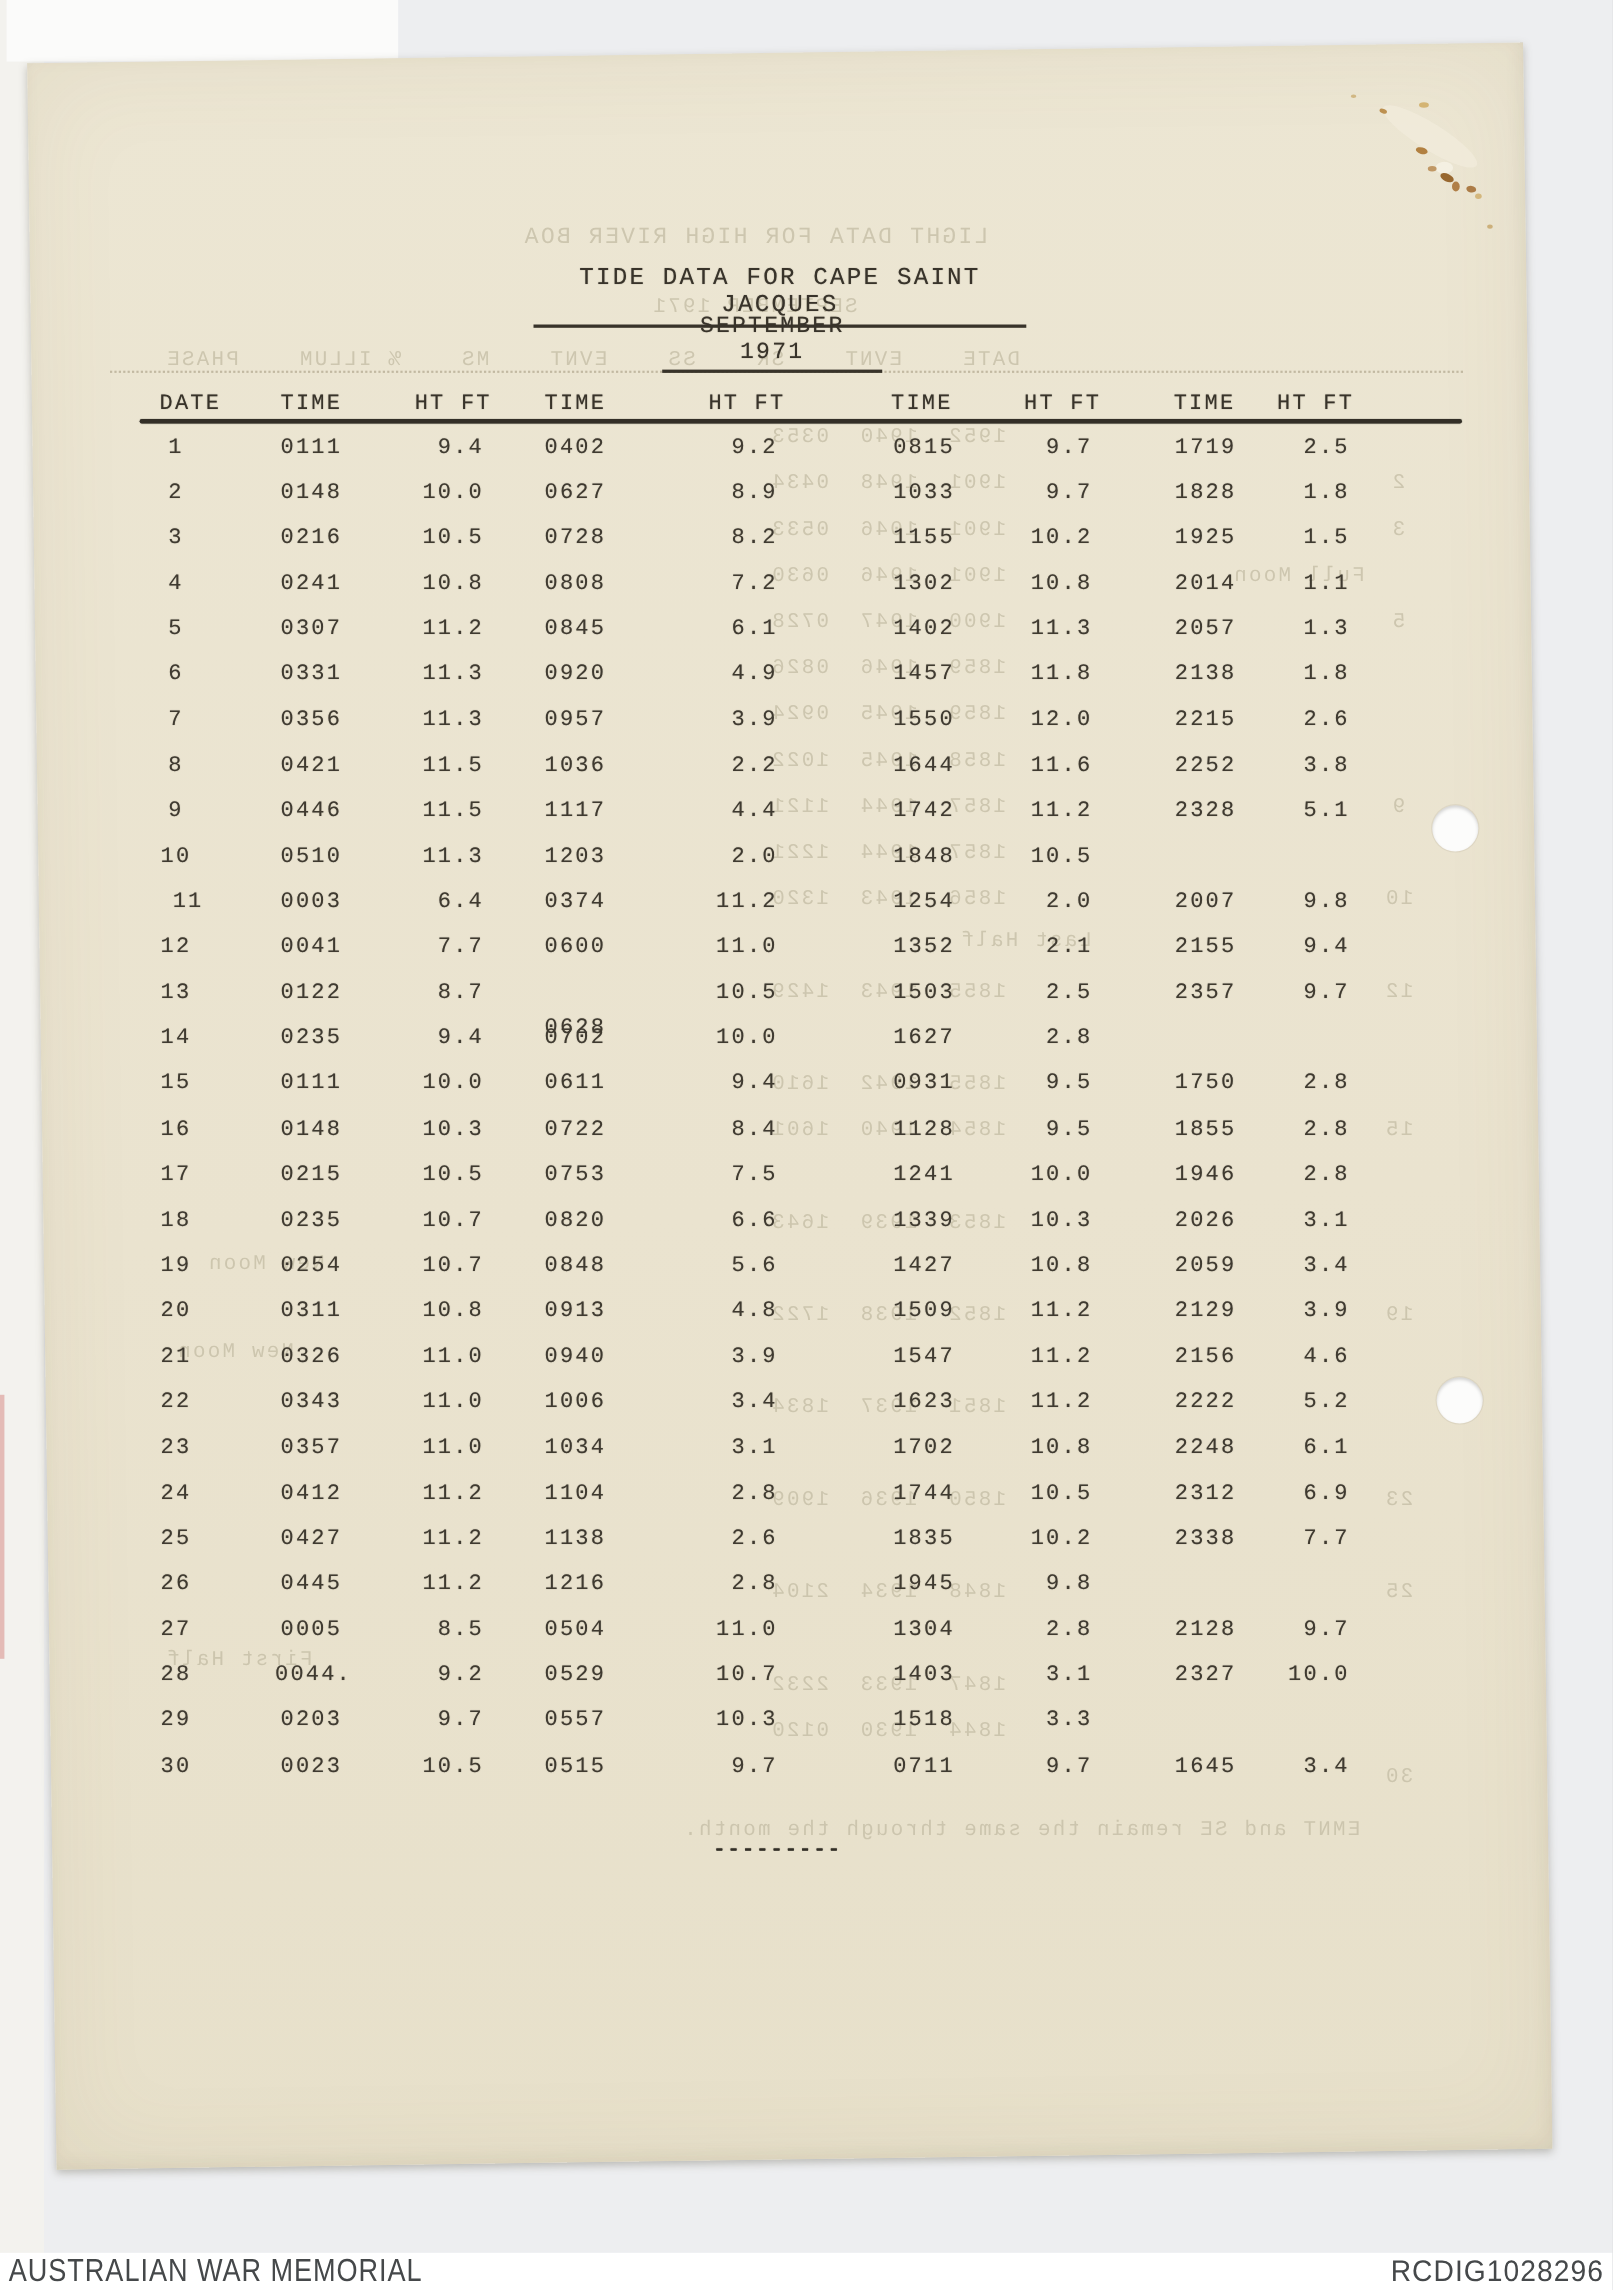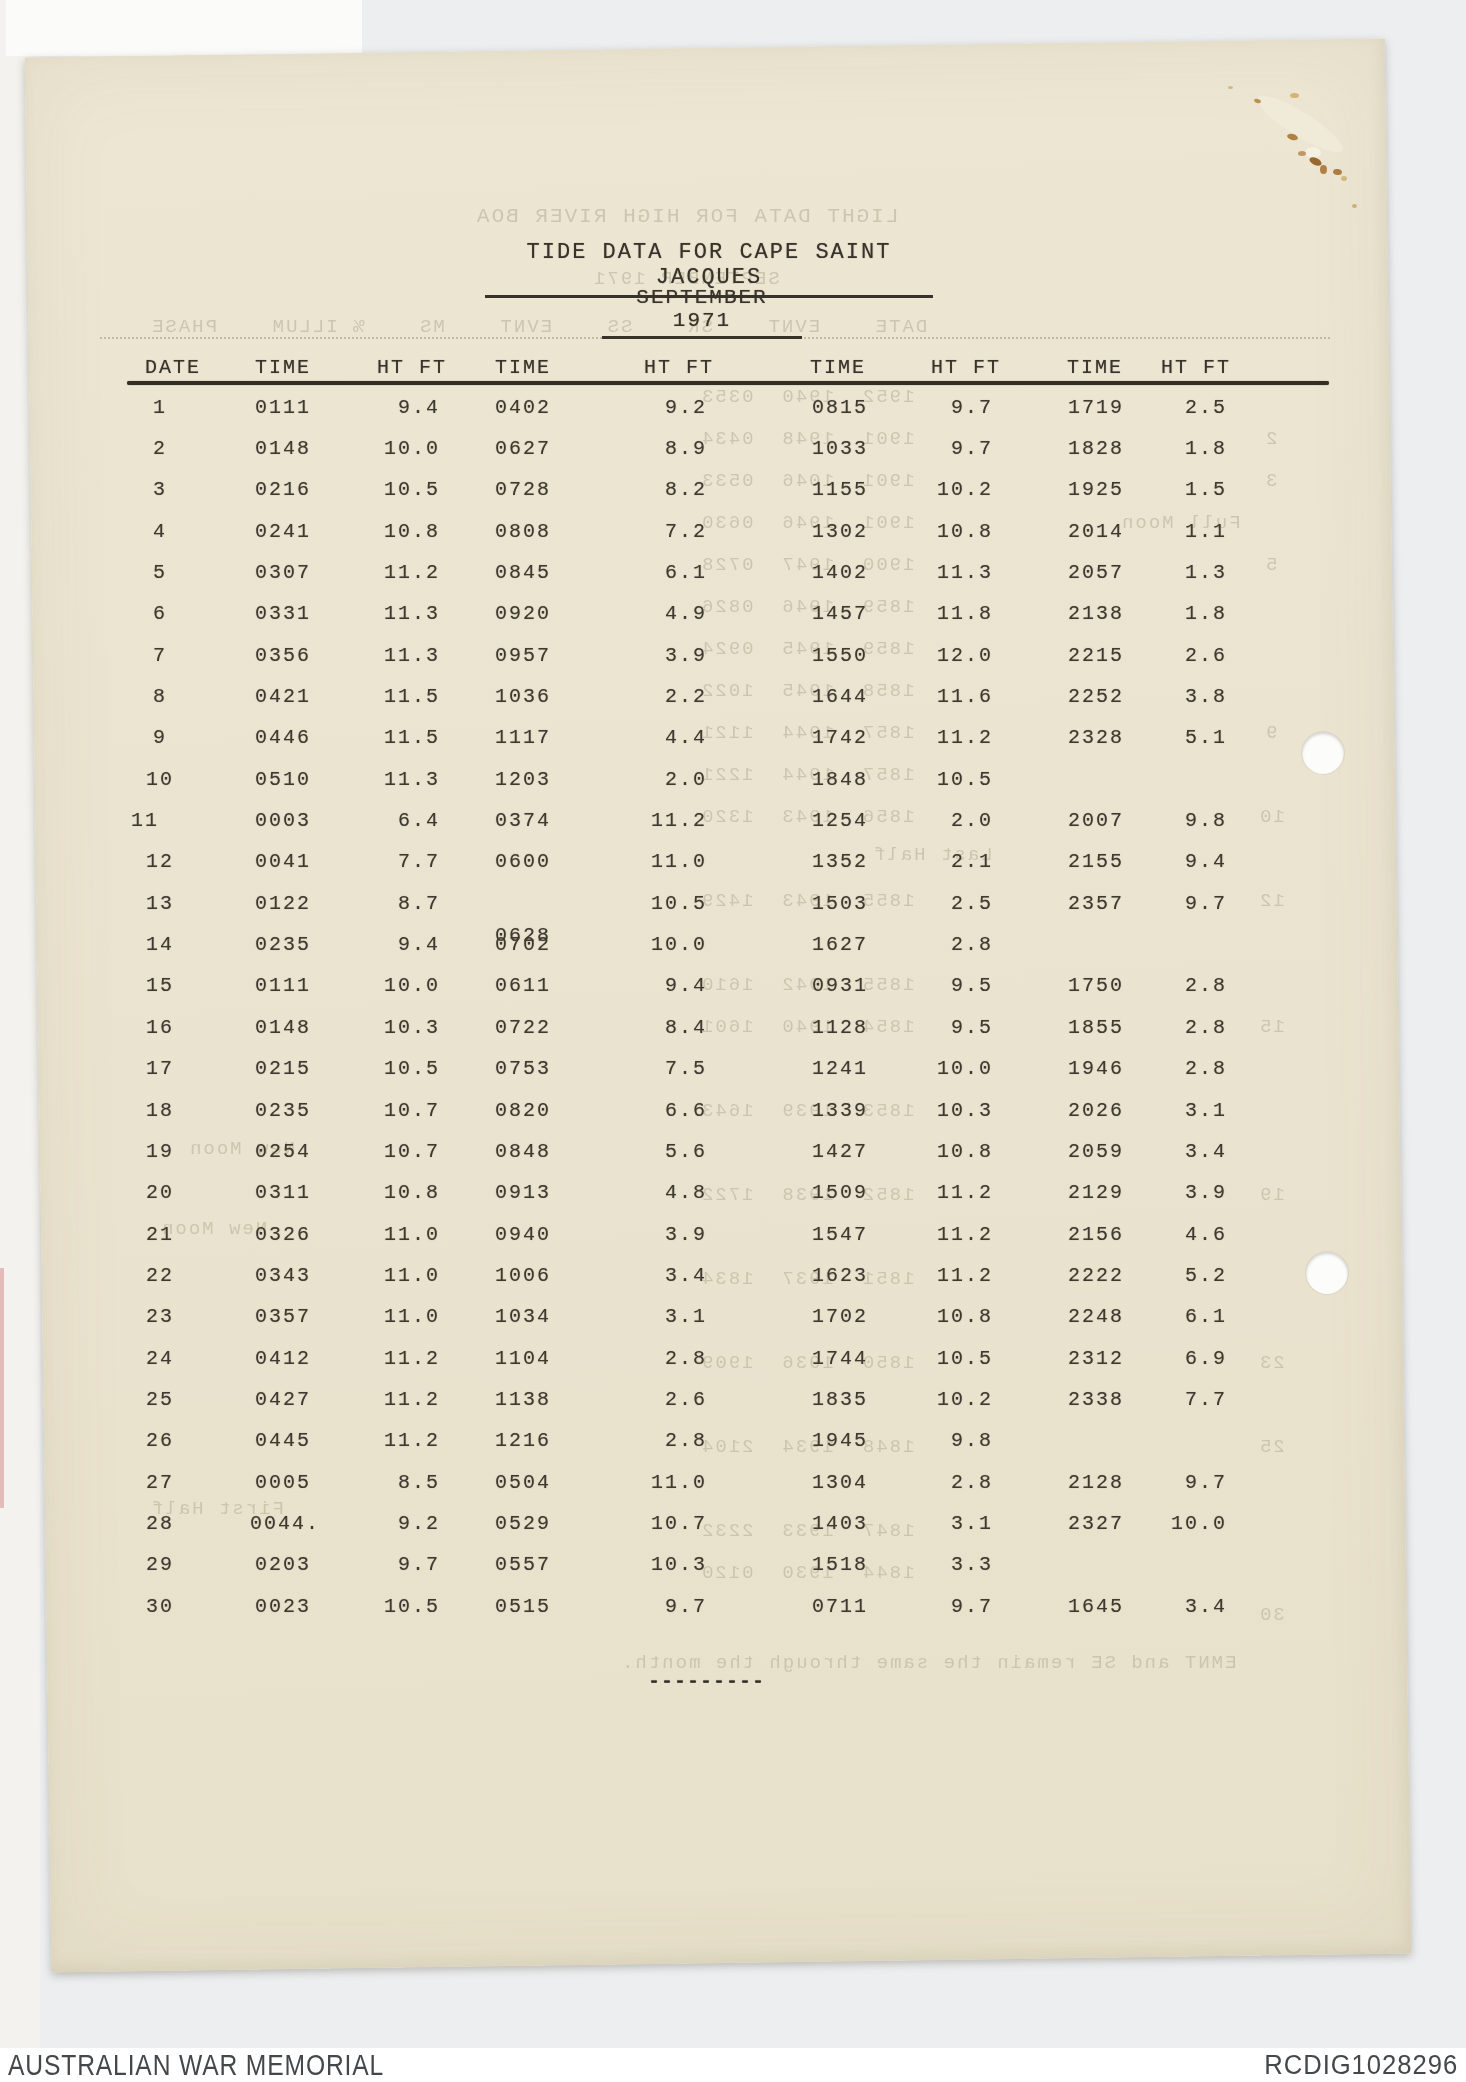--- a/index.html
+++ b/index.html
@@ -222,21 +222,21 @@
         <div class="trow">
           <span class="cell al-c" style="left: 127px; width: 66px;">10</span>
           <span class="cell al-c" style="left: 250px; width: 66px;">0510</span>
           <span class="cell al-r" style="left: 360px; width: 80px;">11.3</span>
           <span class="cell al-c" style="left: 490px; width: 66px;">1203</span>
           <span class="cell al-r" style="left: 627px; width: 80px;">2.0</span>
           <span class="cell al-c" style="left: 807px; width: 66px;">1848</span>
           <span class="cell al-r" style="left: 913px; width: 80px;">10.5</span>
         </div>
         <div class="trow">
-          <span class="cell al-c" style="left: 112px; width: 66px;">11</span>
+          <span class="cell al-c" style="left: 138px; width: 66px;">11</span>
           <span class="cell al-c" style="left: 250px; width: 66px;">0003</span>
           <span class="cell al-r" style="left: 360px; width: 80px;">6.4</span>
           <span class="cell al-c" style="left: 490px; width: 66px;">0374</span>
           <span class="cell al-r" style="left: 627px; width: 80px;">11.2</span>
           <span class="cell al-c" style="left: 807px; width: 66px;">1254</span>
           <span class="cell al-r" style="left: 913px; width: 80px;">2.0</span>
           <span class="cell al-c" style="left: 1063px; width: 66px;">2007</span>
           <span class="cell al-r" style="left: 1147px; width: 80px;">9.8</span>
         </div>
         <div class="trow">

